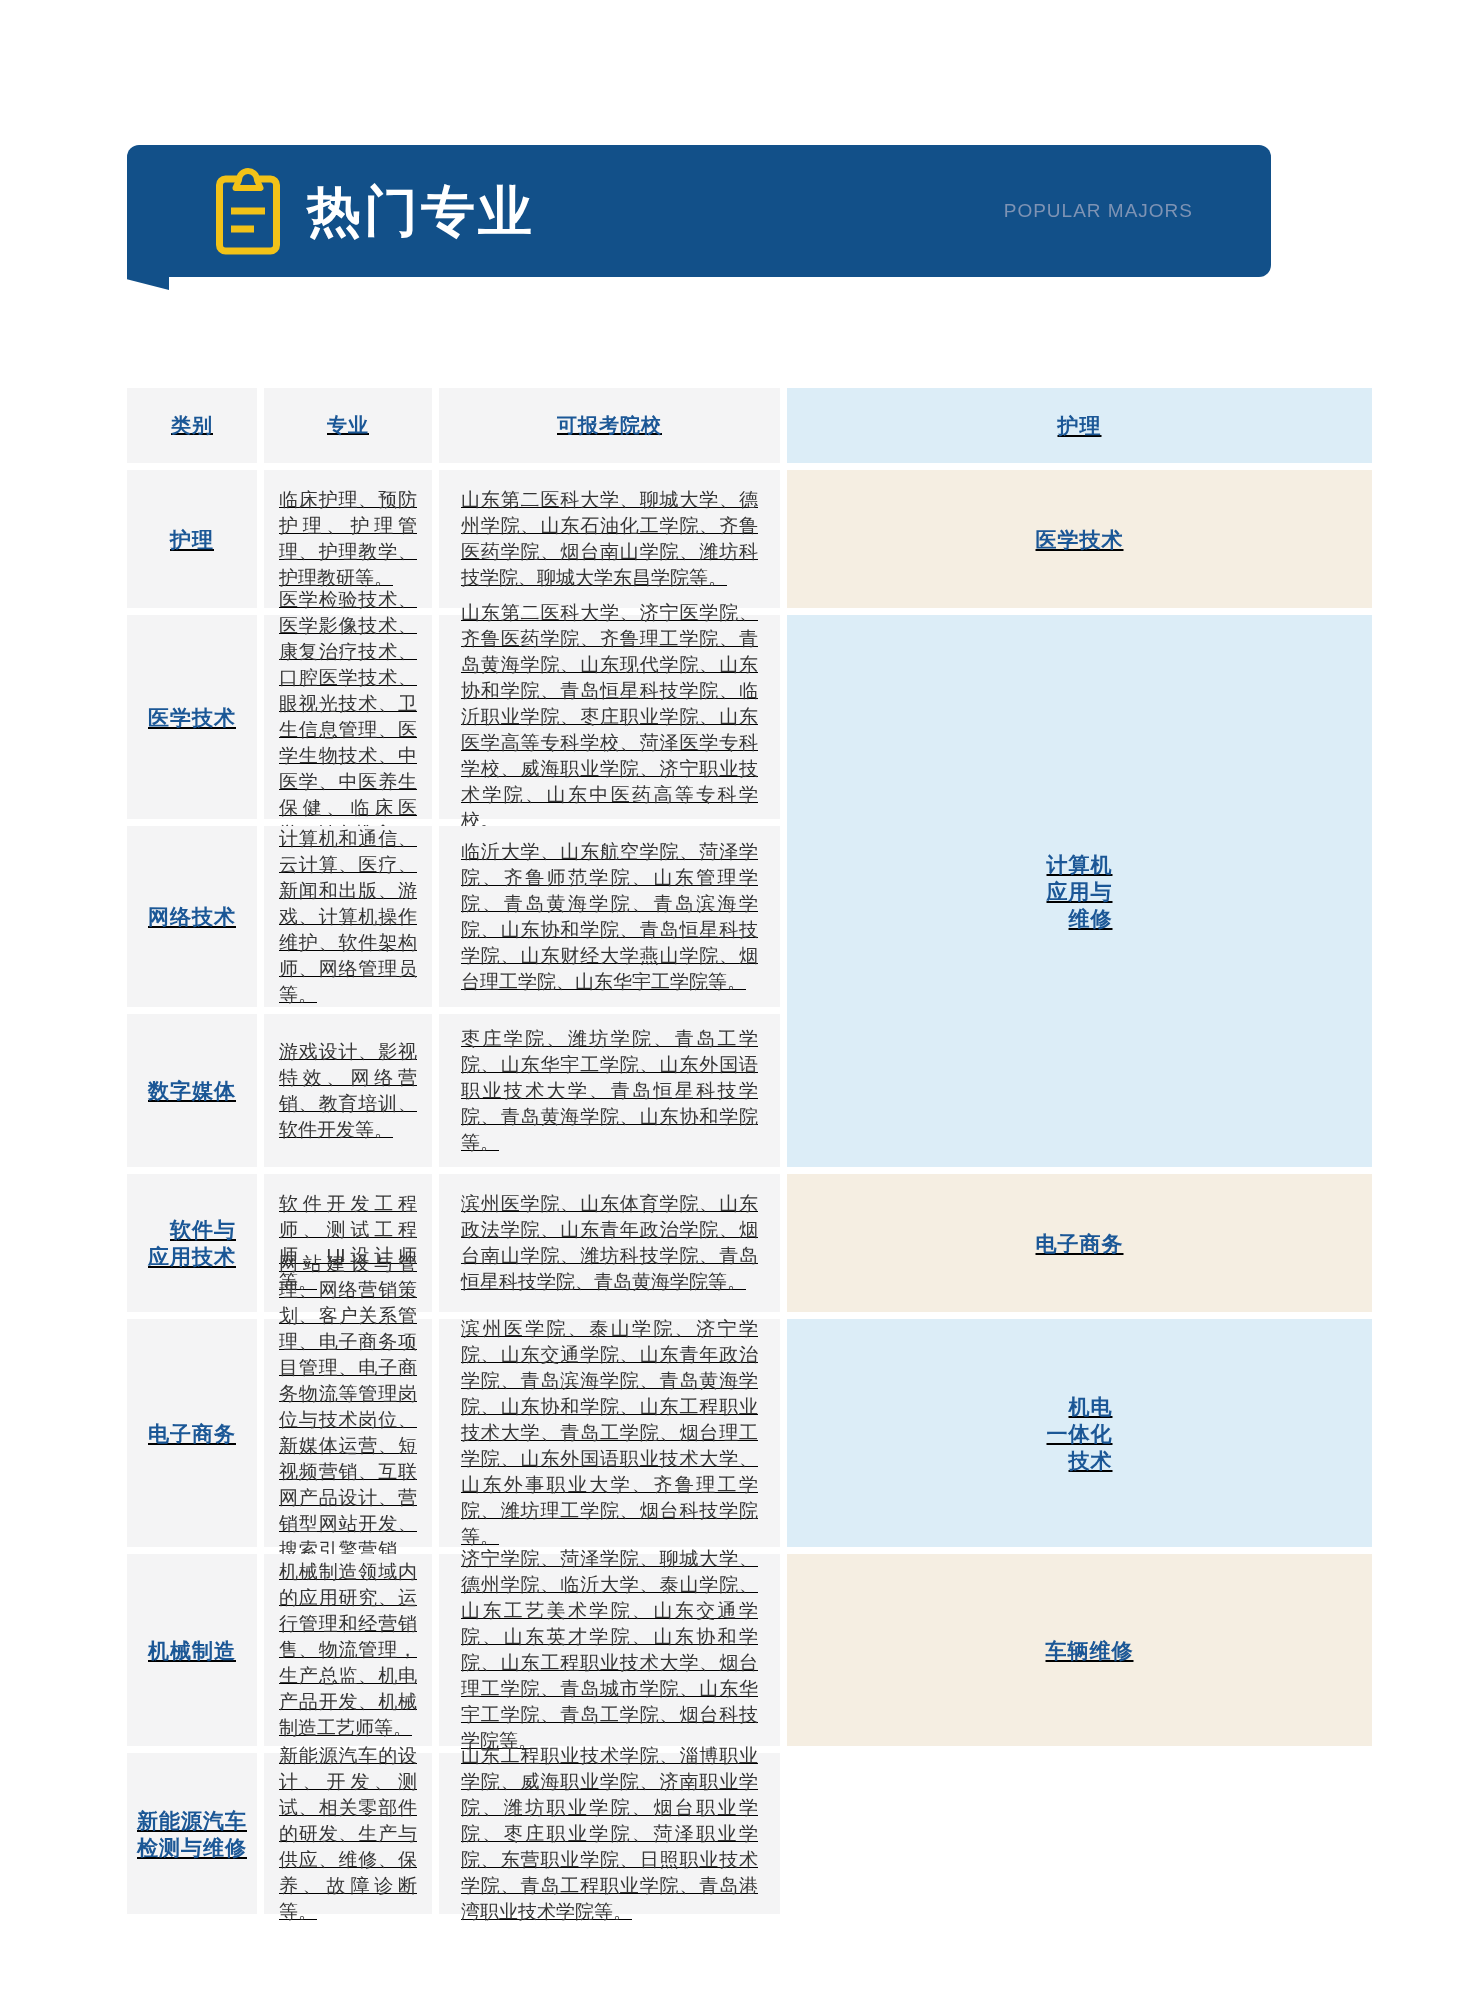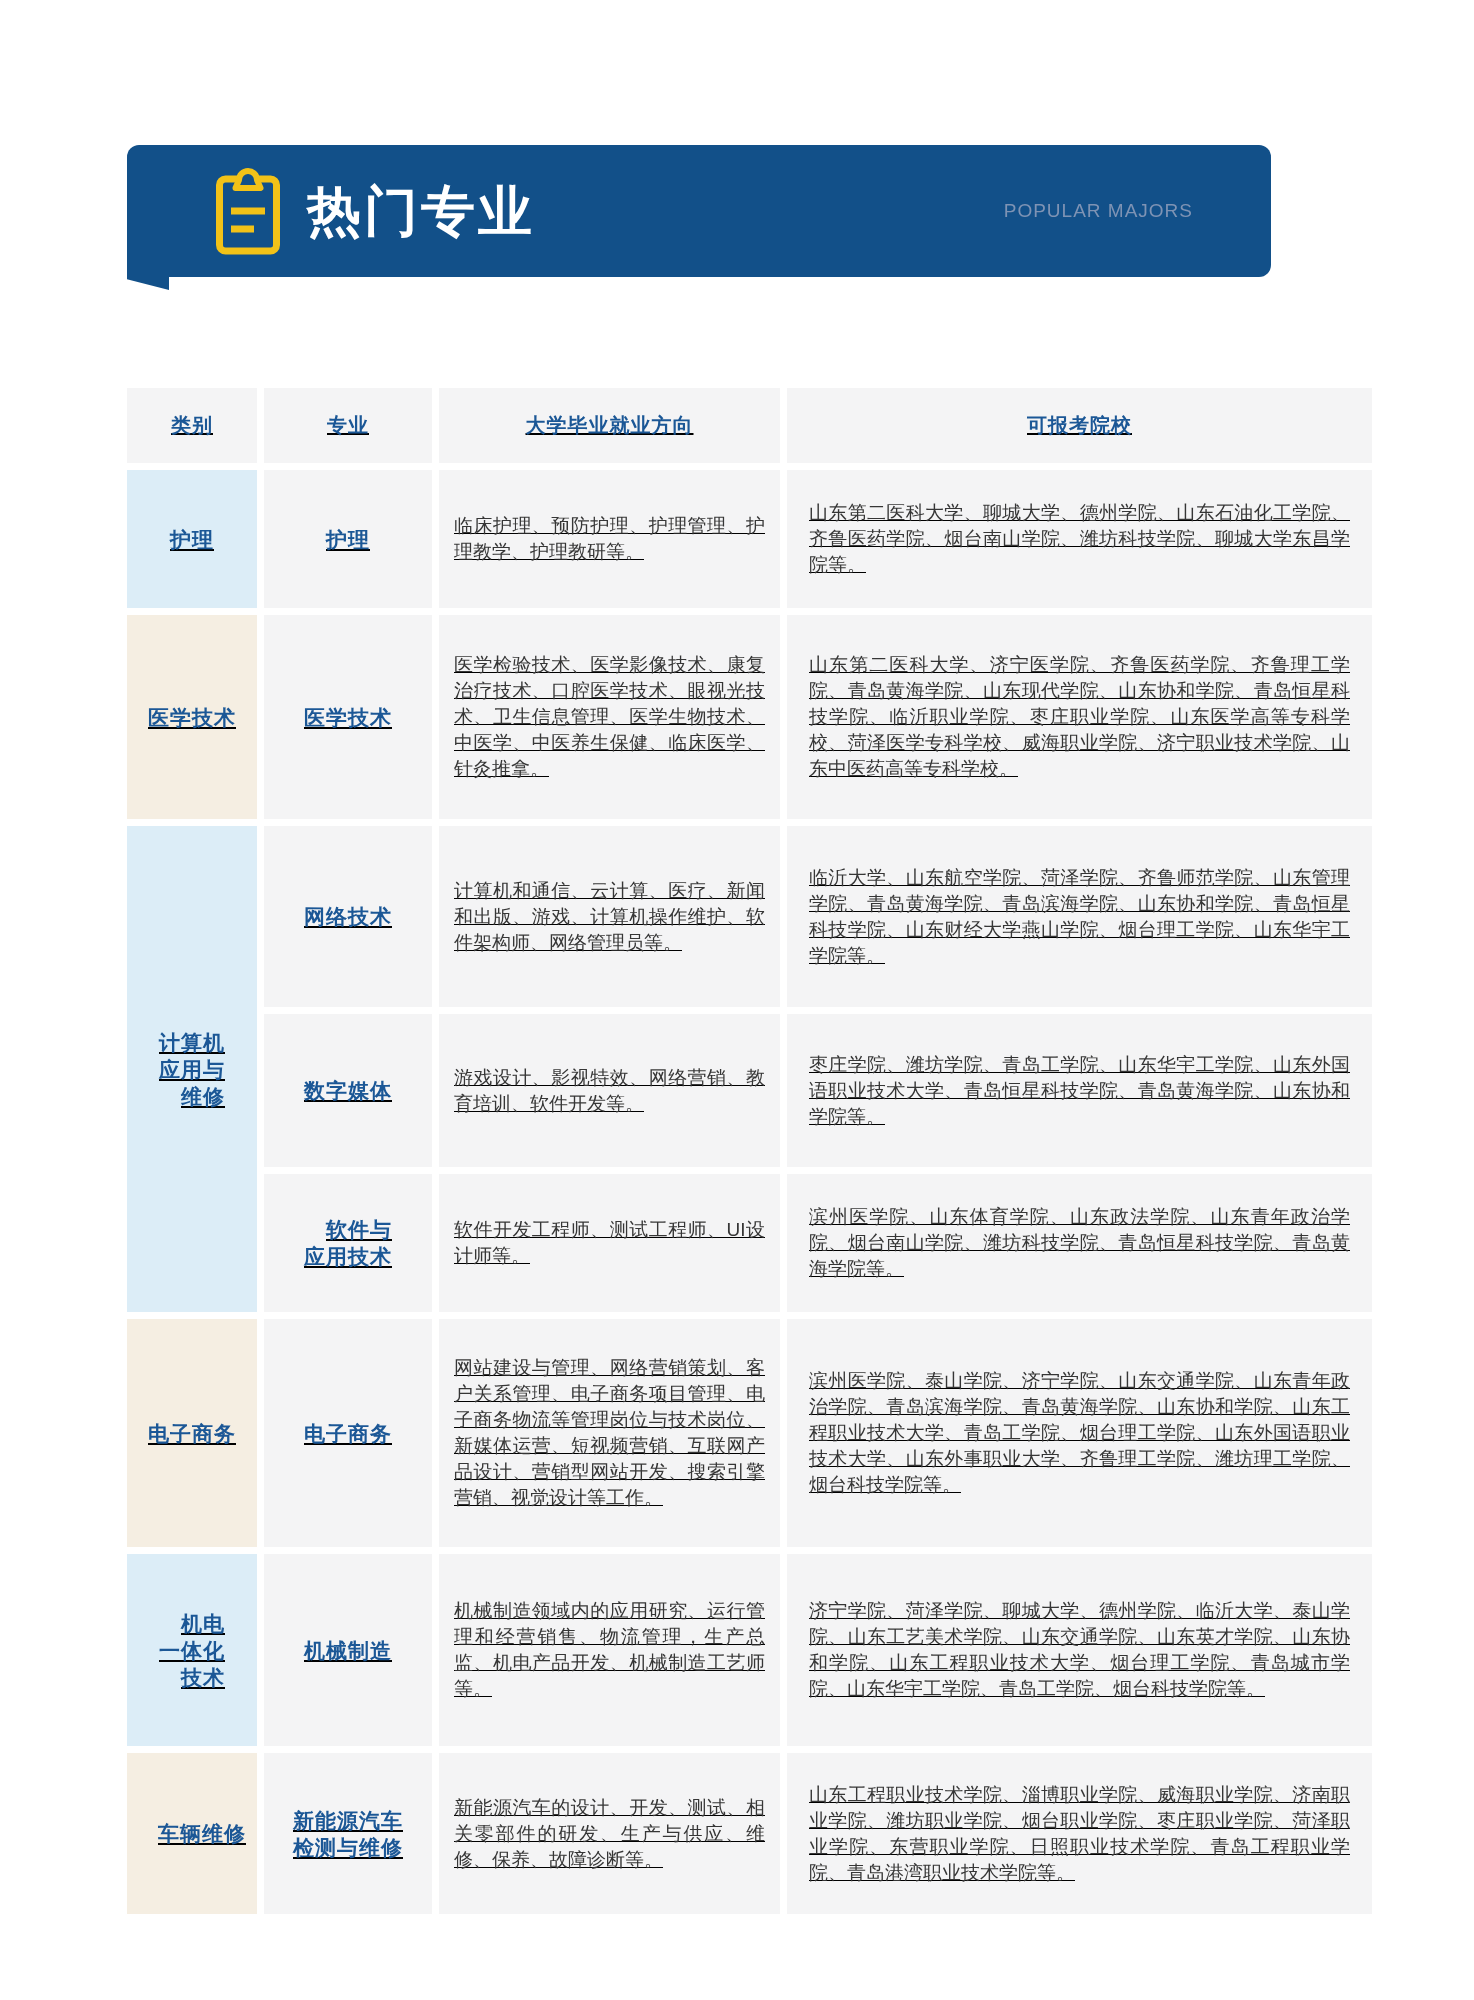--- a/index.html
+++ b/index.html
@@ -70,21 +70,20 @@
     <line x1="16" y1="45" x2="50" y2="45" stroke="#F2C218" stroke-width="7"></line>
     <line x1="16" y1="63" x2="39" y2="63" stroke="#F2C218" stroke-width="7"></line>
   </svg>
   <div class="banner-title">热门专业</div>
   <div class="banner-sub">POPULAR MAJORS</div>
 </div>
 
 <div class="majors-table">
     <div class="cell th">类别</div>
     <div class="cell th">专业</div>
-    <div class="cell th">大学毕业就业方向</div>
     <div class="cell th">可报考院校</div>
     <div class="cell cat blue" style="grid-row: span 1;">护理</div>
     <div class="cell major">护理</div>
     <div class="cell body dir">
       <div>临床护理、预防护理、护理管理、护理教学、护理教研等。</div>
     </div>
     <div class="cell body col">
       <div>山东第二医科大学、聊城大学、德州学院、山东石油化工学院、齐鲁医药学院、烟台南山学院、潍坊科技学院、聊城大学东昌学院等。</div>
     </div>
     <div class="cell cat cream" style="grid-row: span 1;">医学技术</div>

